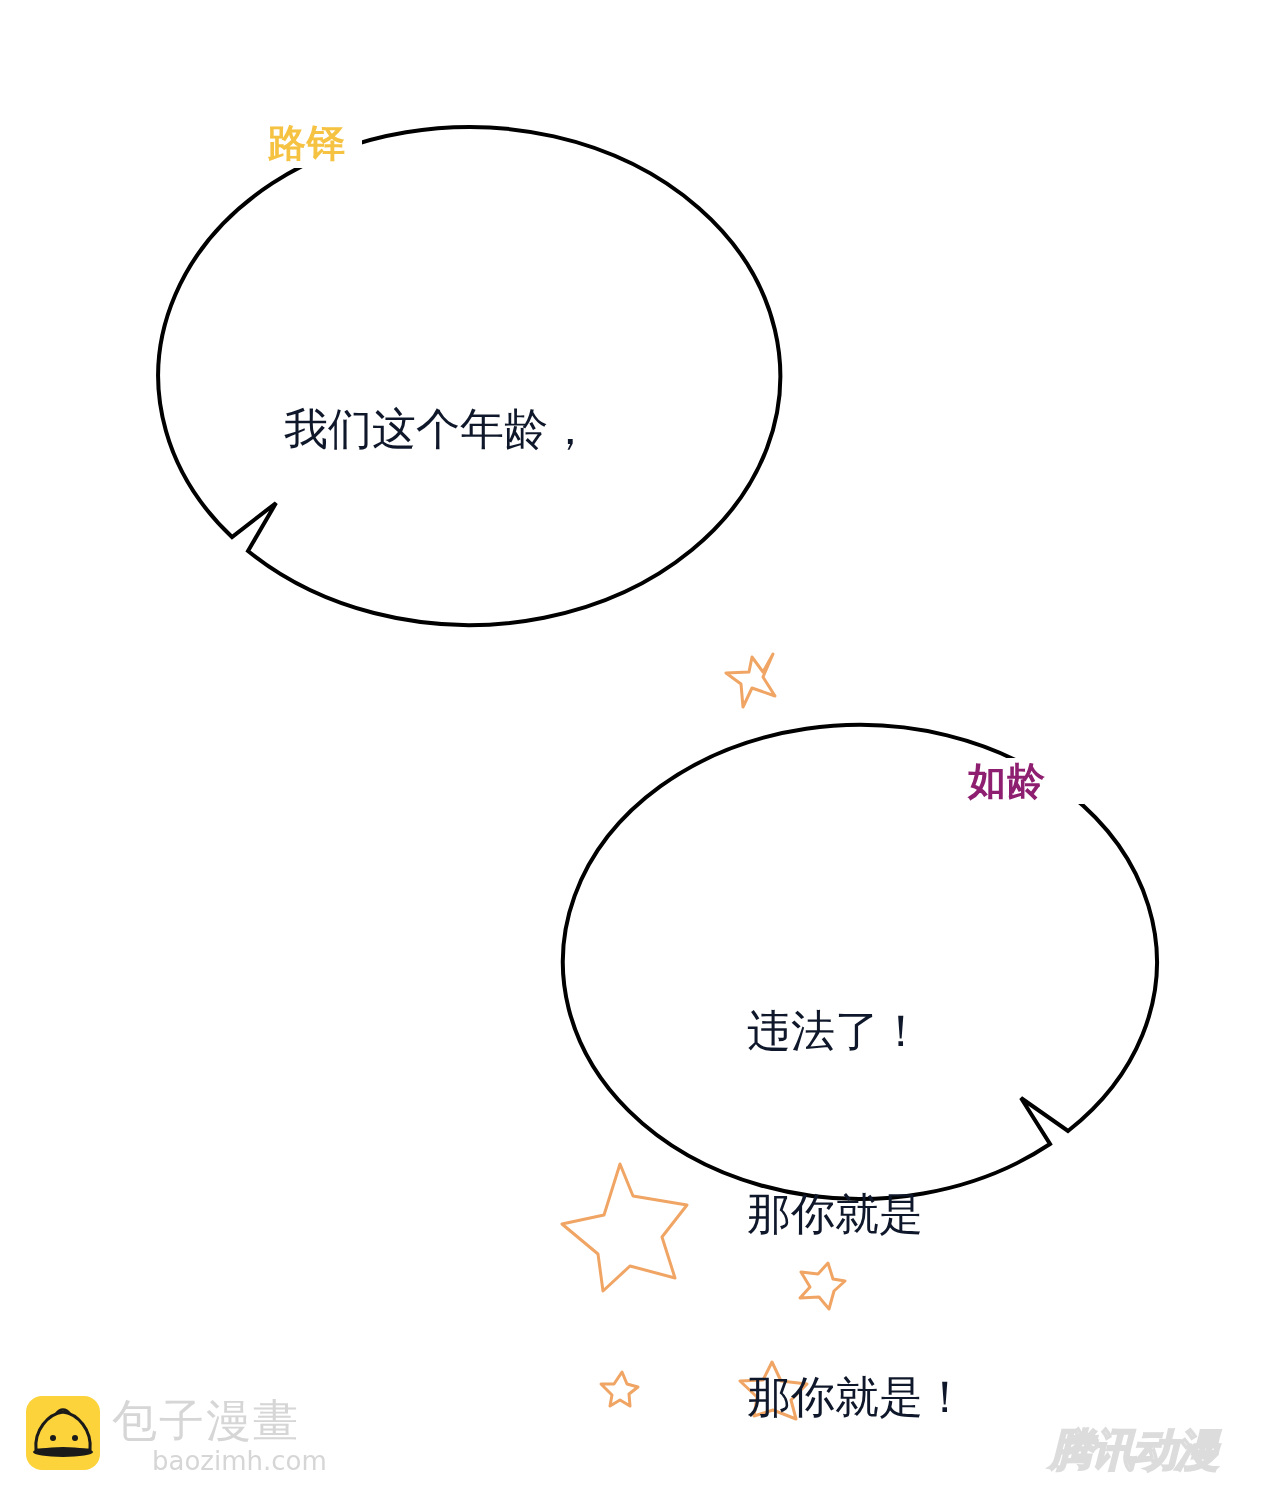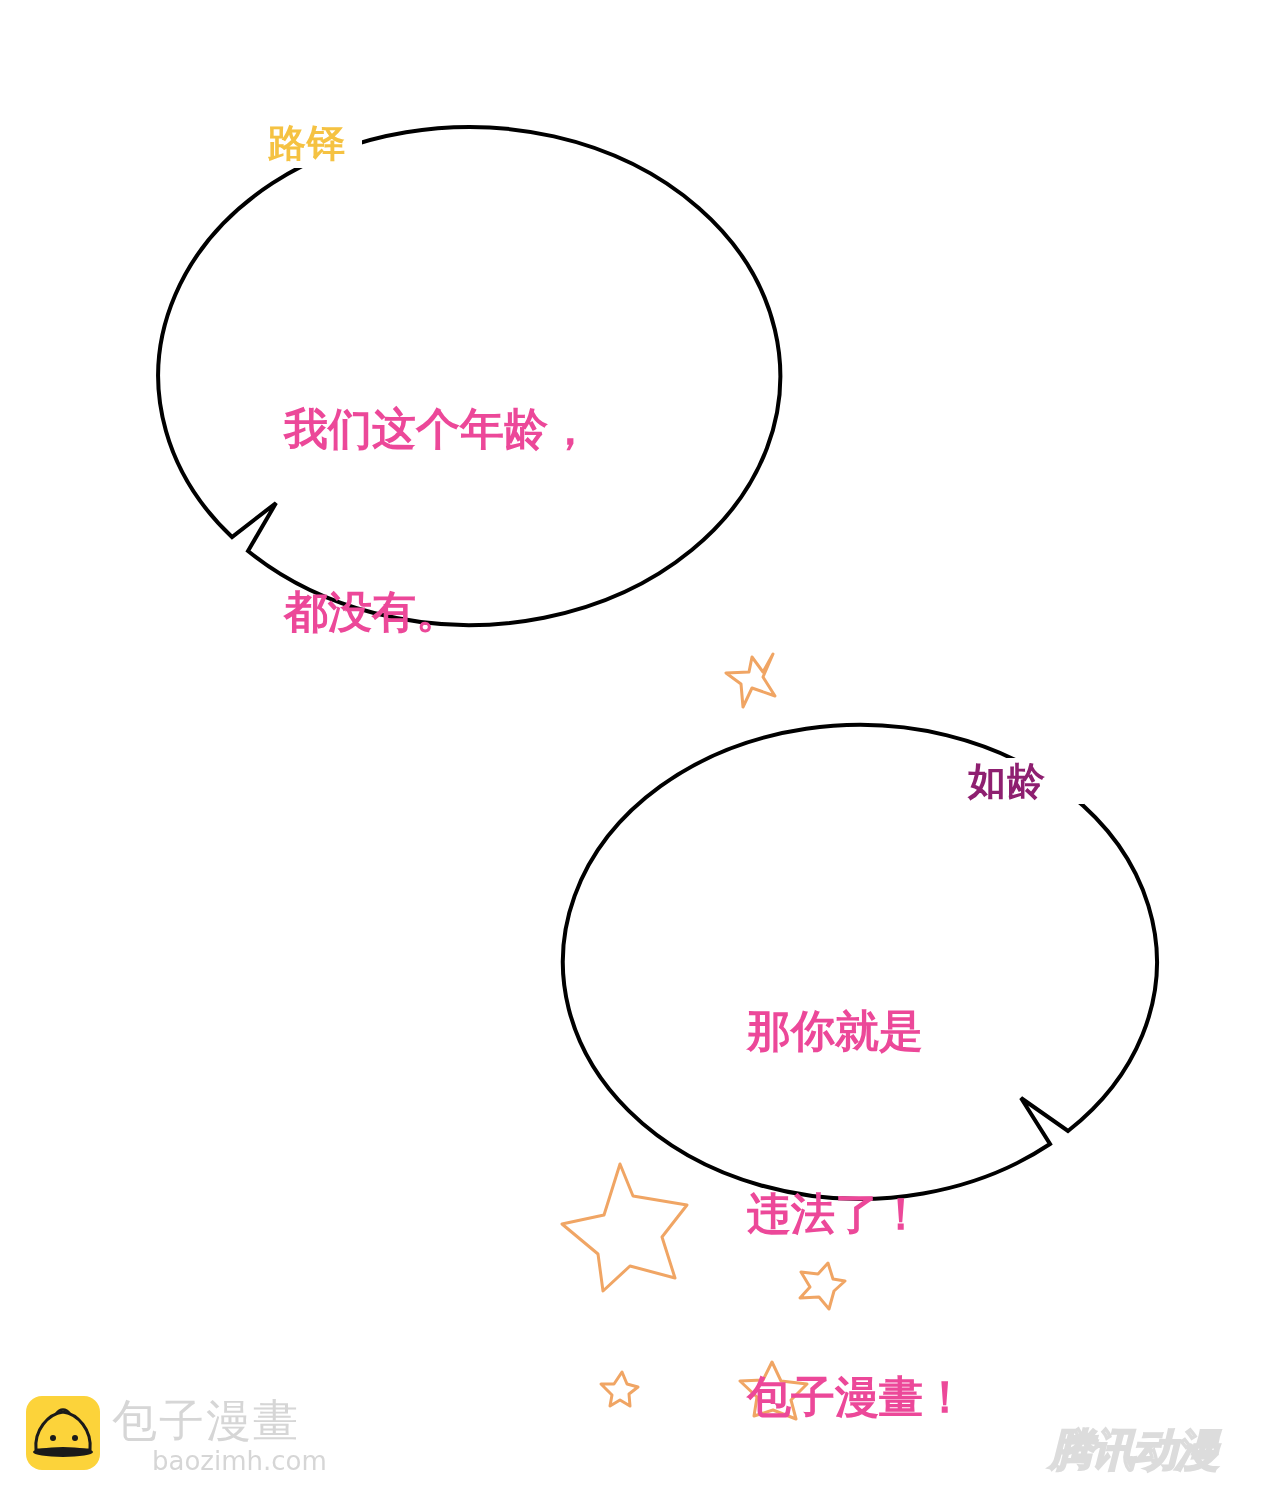--- a/index.html
+++ b/index.html
@@ -1,19 +1,19 @@
 <!DOCTYPE html>
 <html><head>
   <meta charset="utf-8">
   <style>
     html, body { margin: 0; padding: 0; background: #ffffff; }
     body { width: 1280px; height: 1503px; position: relative; overflow: hidden; font-family: "DejaVu Sans", sans-serif; }
     .canvas { position: absolute; left: 0; top: 0; }
     .speaker { position: absolute; font-weight: bold; font-size: 38px; letter-spacing: 1px; line-height: 1; }
-    .bubble-text { position: absolute; font-size: 44px; line-height: 61px; color: #ec4899; font-weight: bold; white-space: pre; }
+    .bubble-text { position: absolute; font-size: 44px; line-height: 61px; color: #0f172a; font-weight: normal; white-space: pre; }
     .logo { position: absolute; left: 26px; top: 1396px; width: 74px; height: 74px; border-radius: 16px; background: #fcd33a; }
     .brand-cn { position: absolute; left: 112px; top: 1398px; font-size: 45px; color: #d6d6d6; letter-spacing: 2px; line-height: 1; }
     .brand-url { position: absolute; left: 104px; top: 1448px; font-size: 26px; color: #d6d6d6; line-height: 1; margin-left: 48px; }
     .watermark-right { position: absolute; left: 1025px; top: 1428px; font-size: 44px; font-weight: bold; font-style: italic; color: #ffffff; -webkit-text-stroke: 2px #dcdcdc; letter-spacing: -2px; line-height: 1; margin-left: 24px; }
   </style>
 </head>
 <body>
 
 <svg class="canvas" width="1280" height="1503" viewBox="0 0 1280 1503">
 
@@ -39,27 +39,26 @@
 
 <div class="speaker" style="left:268px; top:124px;text-align:center;">
   <span style="color:#f5c242;">路铎</span>
 </div>
 <div class="speaker" style="left:968px; top:762px;">
   <span style="color:#8e1f70;">如龄</span>
 </div>
 
 <div class="bubble-text" style="left:284px; top:276px;">
   <div>我们这个年龄，</div>
-  <div>都没有。</div>
 </div>
 
 <div class="bubble-text" style="left:747px; top:878px;">
+  <div>违法了！</div>
   <div>那你就是</div>
-  <div>违法了！</div>
-  <div>包子漫畫！</div>
+  <div>那你就是！</div>
 </div>
 
 <div class="logo">
   <svg width="74" height="74" viewBox="0 0 74 74">
     <path d="M10 54 C 8 34, 22 18, 37 16 C 52 18, 66 34, 64 54 Z" fill="#fcd33a" stroke="#1a1a1a" stroke-width="3"></path>
     <path d="M30 18 C 34 12, 40 12, 44 18" fill="none" stroke="#1a1a1a" stroke-width="2.5"></path>
     <ellipse cx="37" cy="56" rx="30" ry="5" fill="#1a1a1a"></ellipse>
     <circle cx="27" cy="42" r="3" fill="#1a1a1a"></circle>
     <circle cx="49" cy="42" r="3" fill="#1a1a1a"></circle>
   </svg>

